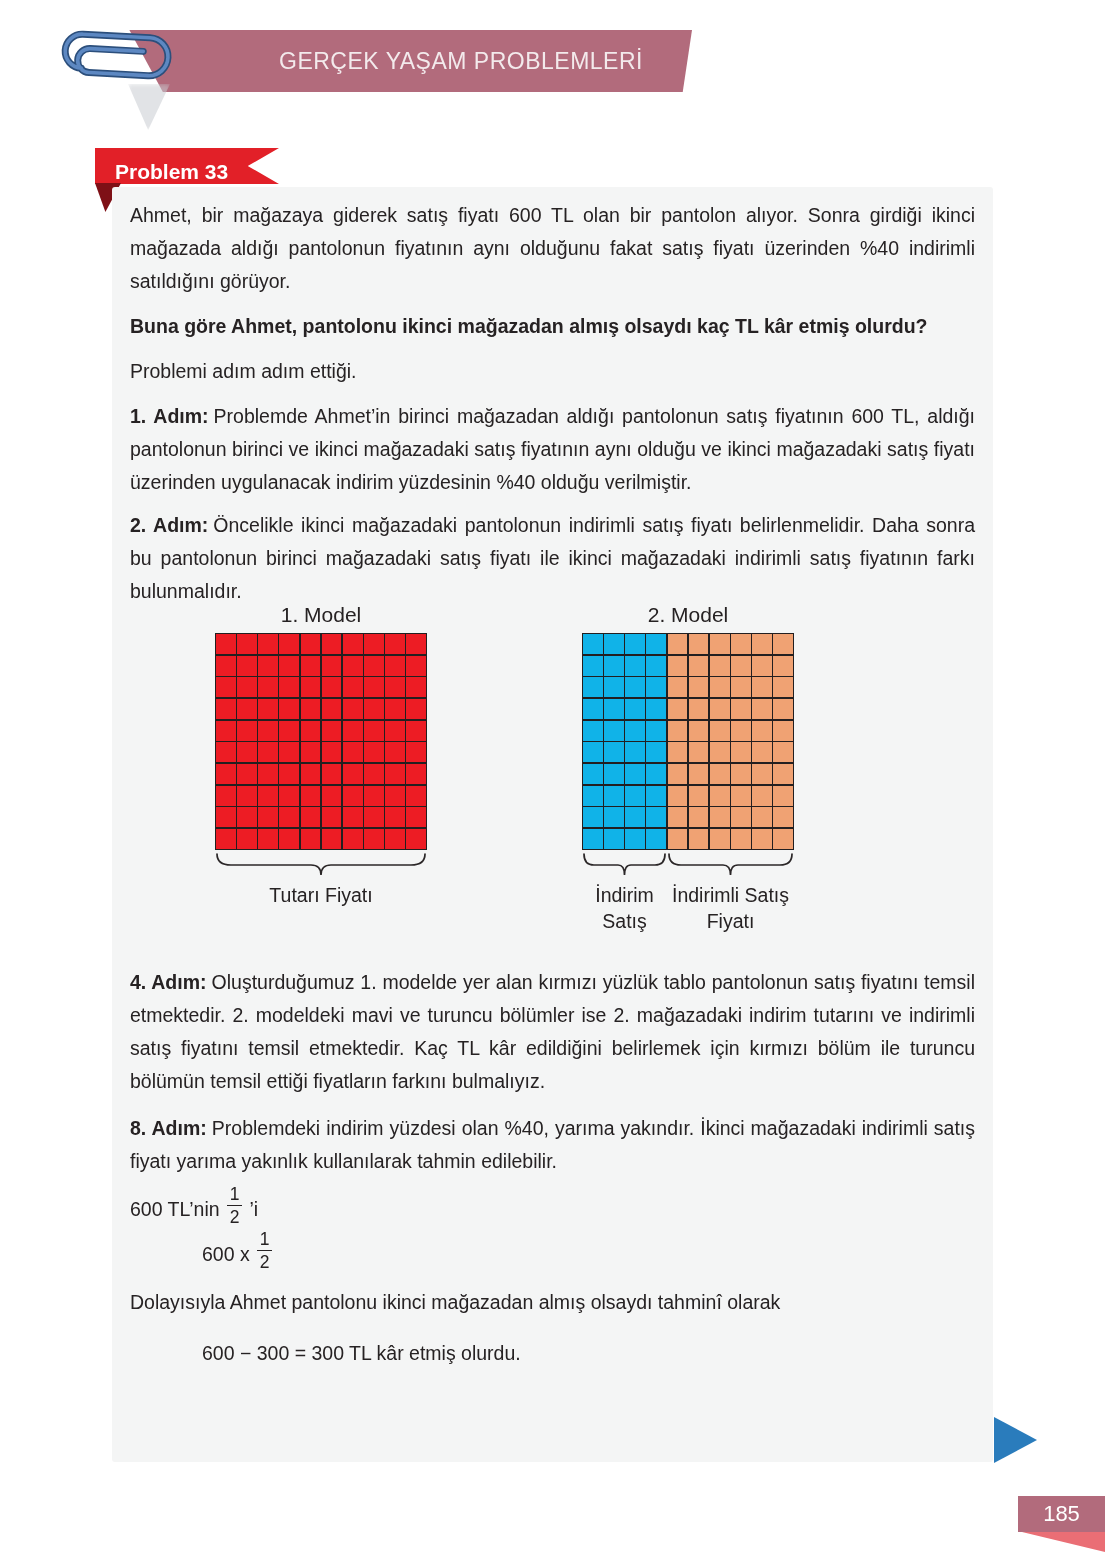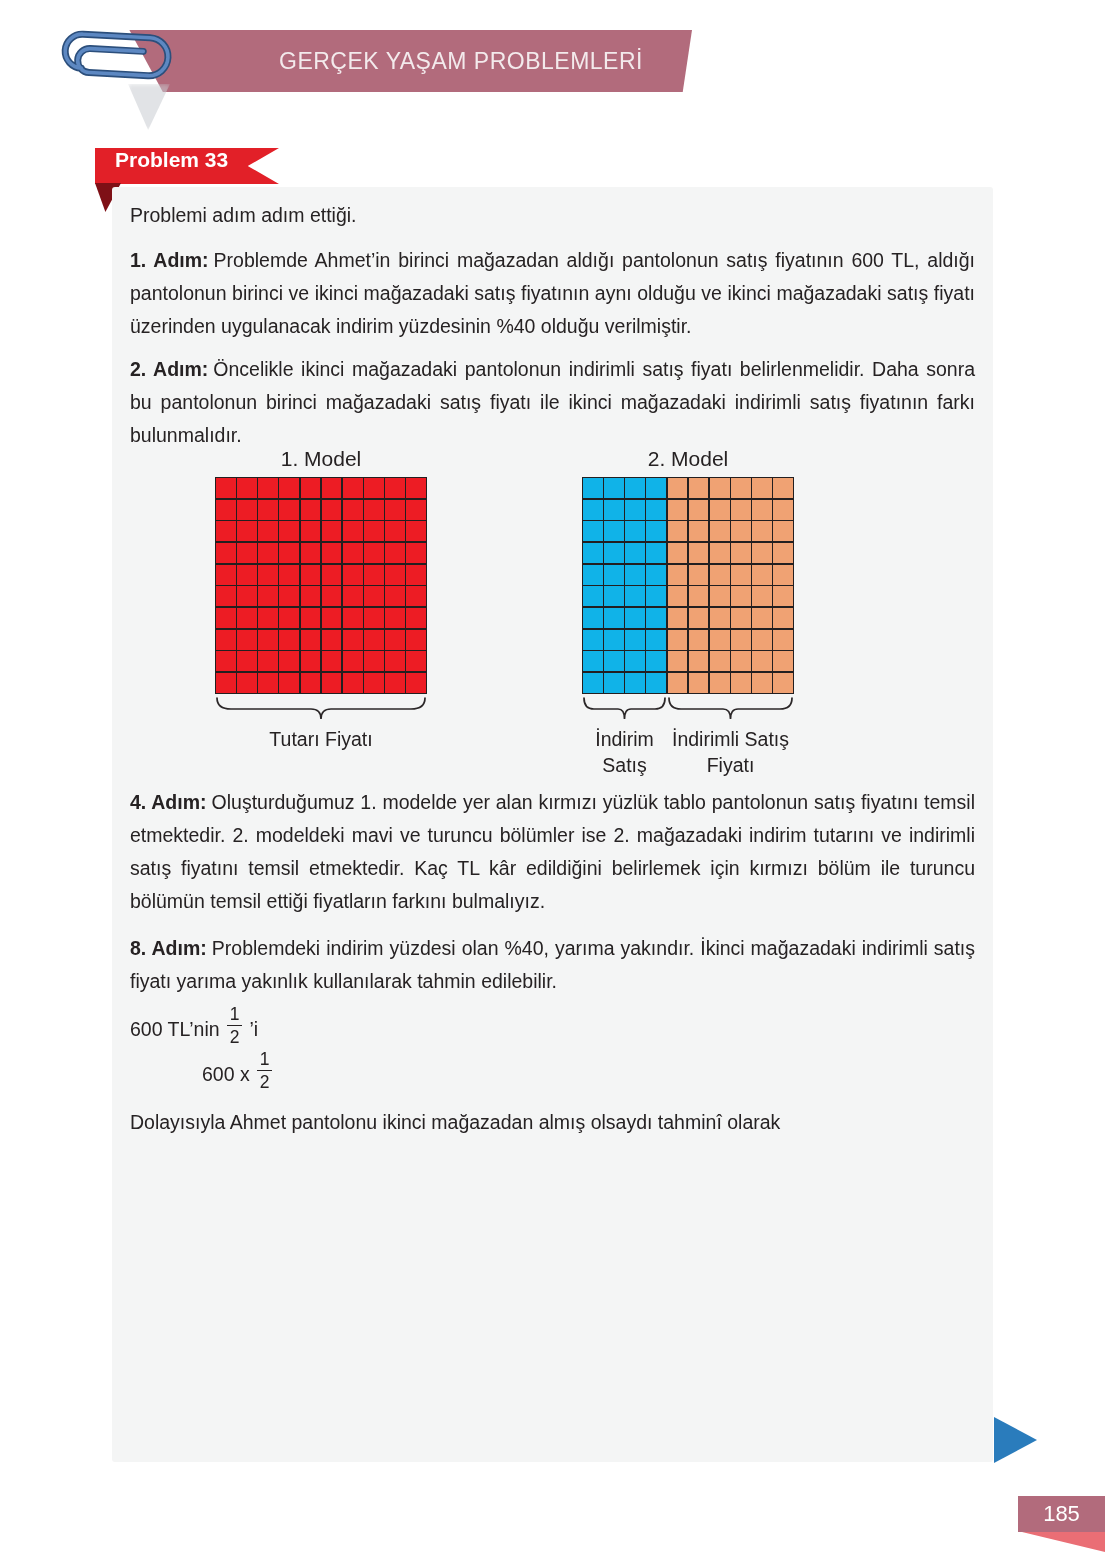--- a/index.html
+++ b/index.html
@@ -33,21 +33,21 @@
   .paperclip {
     position:absolute; left:60px; top:20px; width:152px; height:72px;
     transform:rotate(3deg);
   }
 
   
   .ribbon {
     position:absolute; left:95px; top:148px; width:184px; height:36px;
     background:#e22028;
     clip-path:polygon(0 0, 100% 0, 83% 50%, 100% 100%, 0 100%);
-    display:flex; align-items:flex-start;
+    display:flex; align-items:flex-end;
   }
   .ribbon span { color:#ffffff; font-size:21px; font-weight:bold; padding-left:20px; }
   .ribbon-fold {
     position:absolute; left:95px; top:183px; width:26px; height:29px;
     background:#7e1016;
     clip-path:polygon(0 0, 100% 0, 40% 100%);
   }
 
   
   .content {
@@ -74,21 +74,21 @@
     width:212px; height:217px;
   }
   .brace { display:block; margin-top:2px; }
   .brace path { stroke:#2b2728; stroke-width:1.7; fill:none; stroke-linecap:round; }
   .brace-row { display:flex; }
   .model-label { text-align:center; font-size:19.5px; line-height:26px; margin-top:4px; }
   .label-row { display:flex; margin-top:4px; }
   .label-blue   { width:85px;  text-align:center; font-size:19.5px; line-height:26px; }
   .label-orange { width:127px; text-align:center; font-size:19.5px; line-height:26px; }
 
-  .p-step4 { margin-top:8px; }
+  .p-step4 { margin-top:32px; }
   .p-step5 { margin-top:14px; }
 
   
   .math-line { display:flex; align-items:center; font-size:19.5px; margin-top:6px; }
   .math-line.indent { margin-left:72px; margin-top:2px; }
   .math-line .txt { white-space:pre;margin-top:8px; }
   .frac { display:inline-flex; flex-direction:column; align-items:center;
           margin:0 7px; font-size:17.5px; line-height:20px; }
   .frac .num { border-bottom:1.6px solid #262223; padding:0 3px 1px; }
   .frac .den { padding-top:1px; }
@@ -125,21 +125,23 @@
   <path d="M22,47 a17,17 0 0 1 0,-34 h67 a19,19 0 0 1 0,38 h-59 a12,12 0 0 1 0,-24 h53" fill="none" stroke="#5d88c2" stroke-width="3.6" stroke-linecap="round"></path>
 </svg>
 
 <div class="ribbon">
   <span>Problem 33</span>
 </div>
 <div class="ribbon-fold"></div>
 
 <div class="content">
 
-
+  <p class="p-intro">Ahmet, bir mağazaya giderek satış fiyatı 600 TL olan bir pantolon alıyor. Sonra girdiği ikinci mağazada aldığı pantolonun fiyatının aynı olduğunu fakat satış fiyatı üzerinden %40 indirimli satıldığını görüyor.</p>
+
+  <p class="p-quest">Buna göre Ahmet, pantolonu ikinci mağazadan almış olsaydı kaç TL kâr etmiş olurdu?</p>
 
   <p class="p-solve">Problemi adım adım ettiği.</p>
 
   <p class="p-step1"><b>1. Adım:</b><span>Problemde Ahmet’in birinci mağazadan aldığı pantolonun satış fiyatının 600 TL, aldığı pantolonun birinci ve ikinci mağazadaki satış fiyatının aynı olduğu ve ikinci mağazadaki satış fiyatı üzerinden uygulanacak indirim yüzdesinin %40 olduğu verilmiştir.</span></p>
 
   <p class="p-step2"><b>2. Adım:</b><span>Öncelikle ikinci mağazadaki pantolonun indirimli satış fiyatı belirlenmelidir. Daha sonra bu pantolonun birinci mağazadaki satış fiyatı ile ikinci mağazadaki indirimli satış fiyatının farkı bulunmalıdır.</span></p>
 
 
   <div class="models">
 
@@ -389,20 +391,21 @@
   <div class="math-line indent">
     <span class="txt">600 x</span>
     <span class="frac">
       <span class="num">1</span>
       <span class="den">2</span>
     </span>
   </div>
 
   <p class="p-concl">Dolayısıyla Ahmet pantolonu ikinci mağazadan almış olsaydı tahminî olarak</p>
 
+  <p class="p-final">600 − 300 = 300 TL kâr etmiş olurdu.</p>
 
 </div>
 
 <div class="next-arrow"></div>
 <div class="page-badge">
   <span>185</span>
 </div>
 <div class="page-badge-flap"></div>
 
 </body></html>

